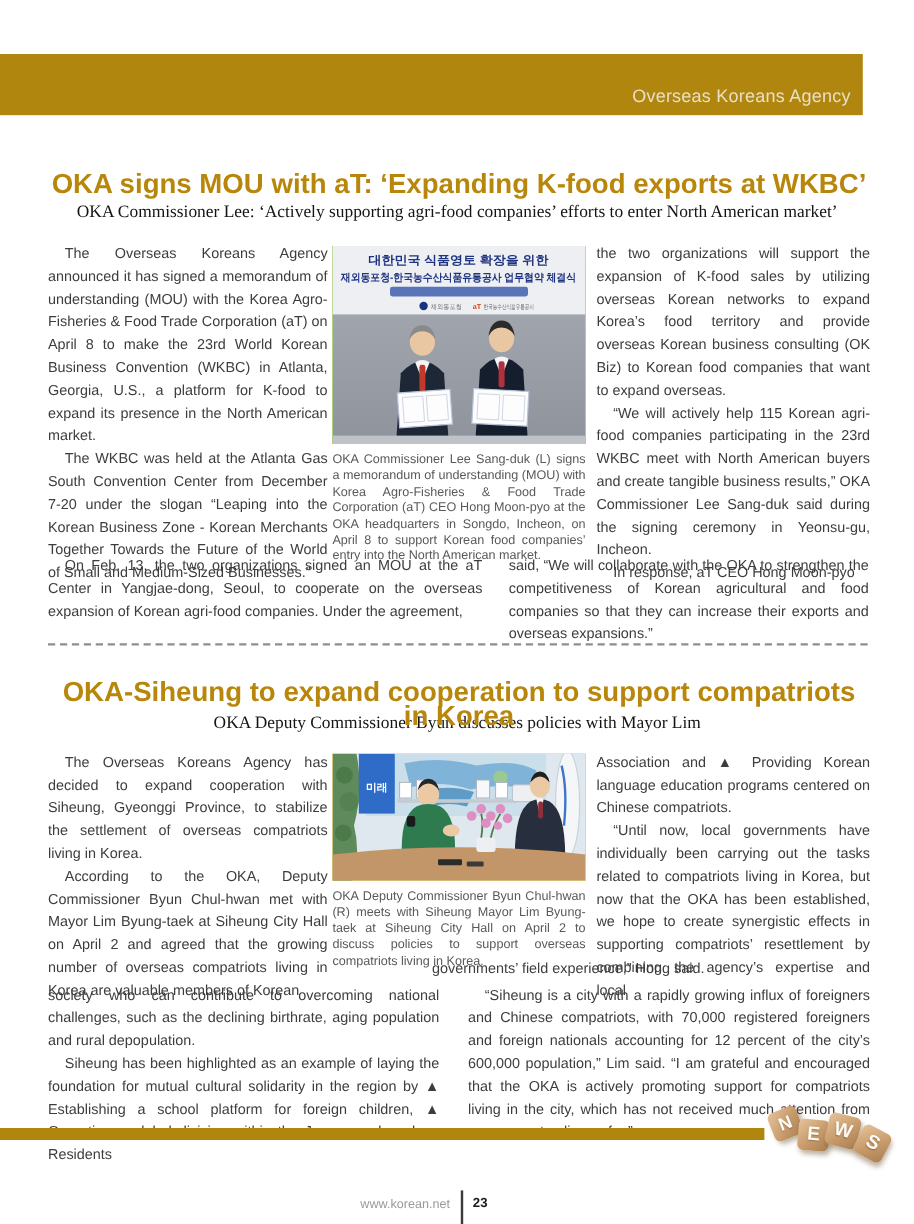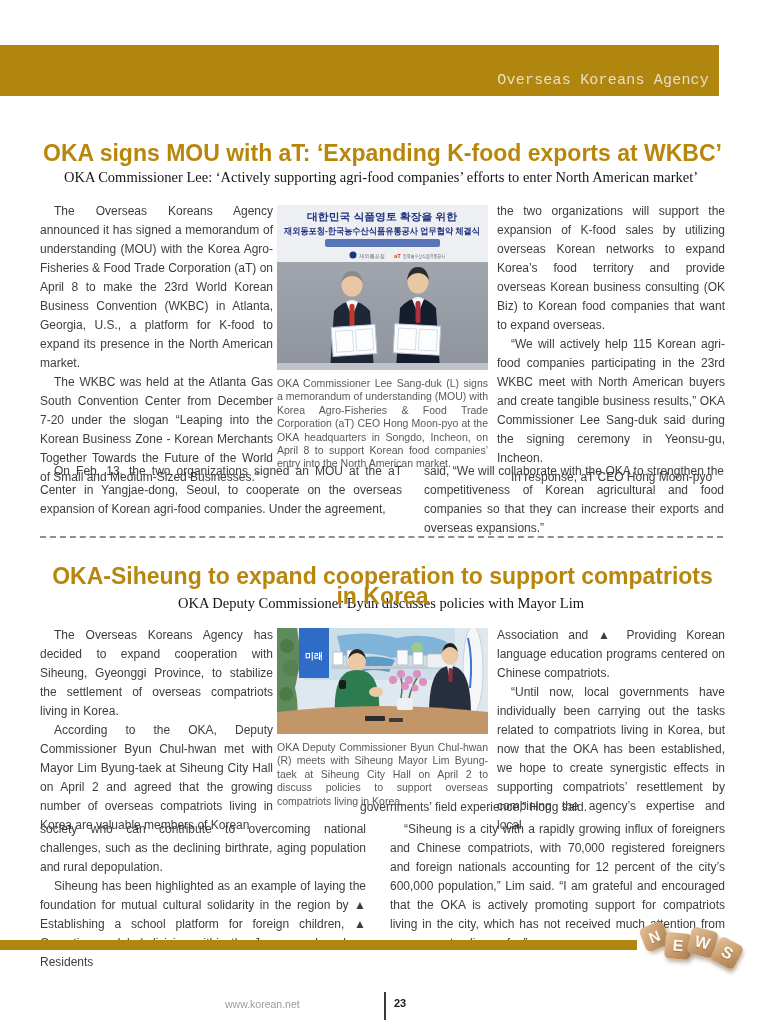--- a/index.html
+++ b/index.html
@@ -3,21 +3,21 @@
 <meta charset="utf-8">
 <style>
   html,body{margin:0;padding:0;background:#ffffff;}
   .page{position:relative;width:762px;height:1020px;background:#ffffff;overflow:hidden;
         font-family:"Liberation Sans",sans-serif;color:#3d3d3d;}
   .abs{position:absolute;}
   
   .topbar{left:0;top:45px;width:719px;height:51px;background:#B1860E;
           display:flex;align-items:flex-end;justify-content:flex-end;
           padding:0 10px 7px 0;box-sizing:border-box;}
-  .topbar-label{color:#E7DFC8;font-size:15px;letter-spacing:.2px;font-family:Liberation Mono, monospace;}
+  .topbar-label{color:#E7DFC8;font-size:15px;letter-spacing:.2px;}
   
   .art-title{left:40px;width:685px;text-align:center;color:#B8860B;font-weight:bold;
              font-size:23px;line-height:20px;}
   .art-sub{left:0;width:762px;text-align:center;font-family:"Liberation Serif",serif;
            font-size:14.5px;color:#141414;white-space:nowrap;}
   
   .body-col{font-size:12px;line-height:19px;text-align:justify;color:#3d3d3d;}
   .body-col p{margin:0;text-indent:14px;}
   .body-col p.noindent{text-indent:0;}
   .caption{font-size:10.5px;line-height:13.4px;color:#595959;text-align:justify;}
@@ -25,21 +25,21 @@
   .dashed{border-top:2px dashed #8E8E8E;height:0;}
   .goldbar{background:#B1860E;}
   .lead-line{font-size:12px;color:#3d3d3d;white-space:nowrap;}
   
   .news-cube{position:absolute;display:flex;align-items:center;justify-content:center;
              color:#FDFBF7;font-weight:bold;border-radius:5px;
              background:linear-gradient(135deg,#E6C39B 0%,#C79A6B 55%,#A97E50 100%);
              box-shadow:2px 3px 4px rgba(90,60,20,.4);
              text-shadow:0 1px 1px rgba(120,80,40,.5);}
   
-  .footer-site{color:#9A9A9A;font-size:10.5px;}
+  .footer-site{color:#9A9A9A;font-size:10.5px;text-align:right;}
   .footer-num{color:#1a1a1a;font-size:11px;font-weight:bold;}
   .vline{width:2px;background:#3a3a3a;}
 </style>
 </head>
 <body>
 
 <div class="page">
 
   <div class="abs topbar">
     <span class="topbar-label">Overseas Koreans Agency</span>

